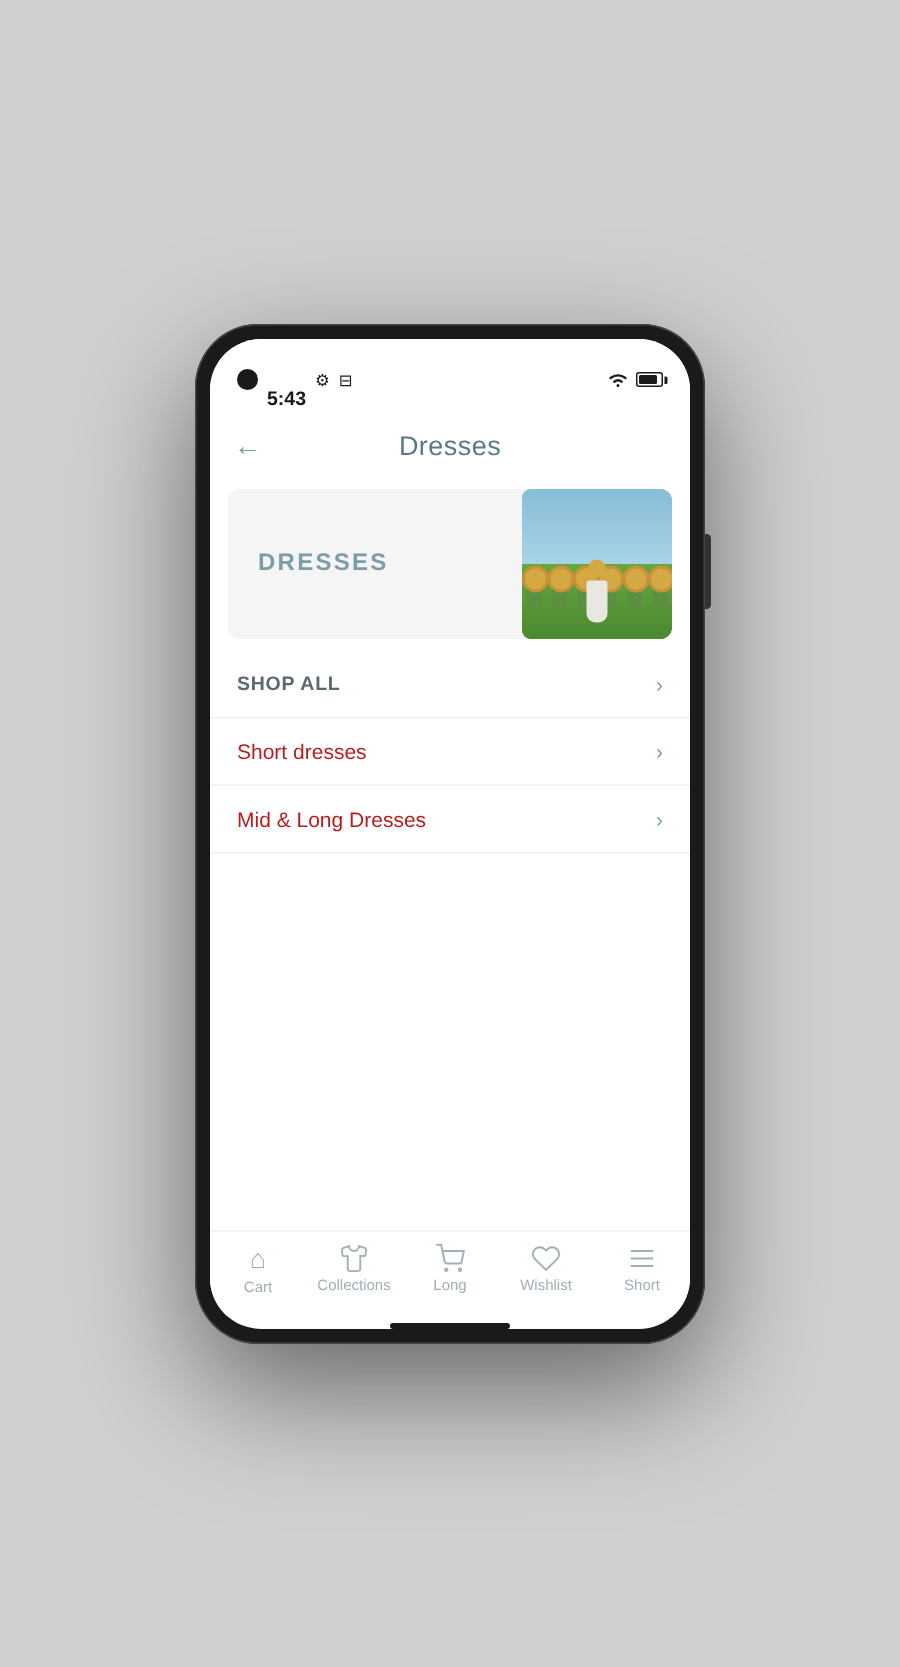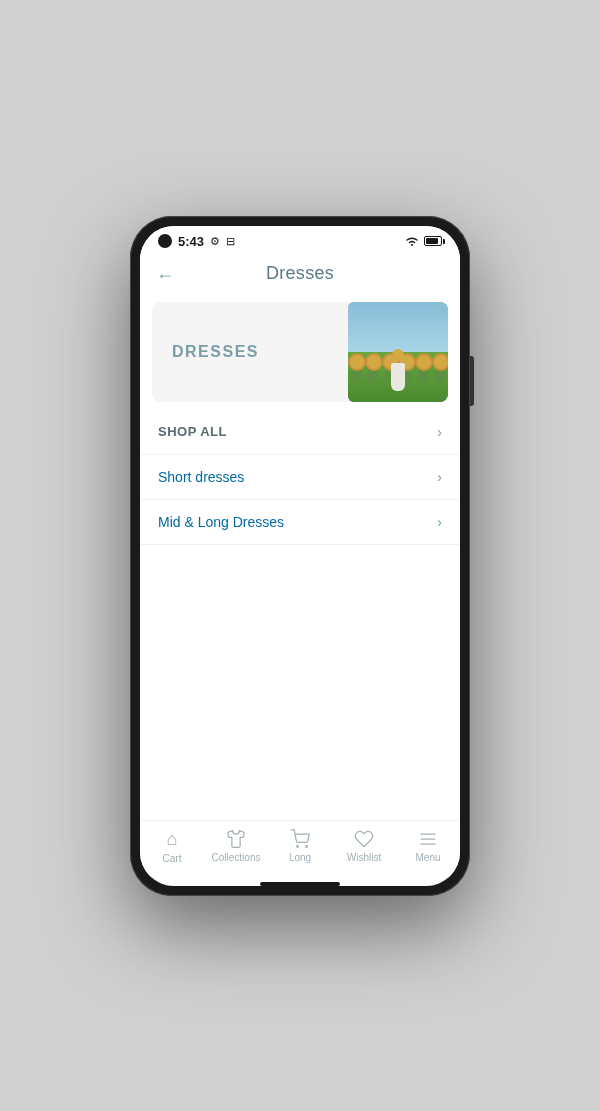--- a/index.html
+++ b/index.html
@@ -58,20 +58,21 @@
     .camera-dot {
       width: 14px;
       height: 14px;
       background: #1a1a1a;
       border-radius: 50%;
     }
     .status-time {
       font-size: 13px;
       font-weight: 600;
       color: #1a1a1a;
+      margin-top: 24px;
     }
     .status-icons {
       display: flex;
       align-items: center;
       gap: 4px;
     }
     .settings-icon-sm, .signal-icon-sm {
       font-size: 11px;
       color: #1a1a1a;
     }
@@ -202,21 +203,21 @@
       display: flex;
       align-items: center;
       justify-content: space-between;
       padding: 14px 18px;
       border-bottom: 1px solid #f0f0f0;
       cursor: pointer;
       gap: 12px;
     }
     .menu-item-text {
       font-size: 14px;
-      color: #0369a1;
+      color: #b91c1c;
     }
     .menu-item-text.bold {
       font-weight: 700;
       color: #5a6a70;
       font-size: 13px;
       letter-spacing: 0.5px;
     }
     .chevron {
       color: #7a9da8;
       font-size: 14px;
@@ -368,20 +369,20 @@
           <path d="M20.84 4.61a5.5 5.5 0 00-7.78 0L12 5.67l-1.06-1.06a5.5 5.5 0 00-7.78 7.78l1.06 1.06L12 21.23l7.78-7.78 1.06-1.06a5.5 5.5 0 000-7.78z"></path>
         </svg>
         <span class="nav-label">Wishlist</span>
       </div>
       <div class="nav-item">
         <svg width="20" height="20" viewBox="0 0 24 24" fill="none" stroke="#a0b0b5" stroke-width="1.5">
           <line x1="3" y1="6" x2="21" y2="6"></line>
           <line x1="3" y1="12" x2="21" y2="12"></line>
           <line x1="3" y1="18" x2="21" y2="18"></line>
         </svg>
-        <span class="nav-label">Menu</span>
+        <span class="nav-label">Short</span>
       </div>
     </div>
 
     <div class="home-indicator"></div>
 
   </div>
 </div>
 
 </body></html>

